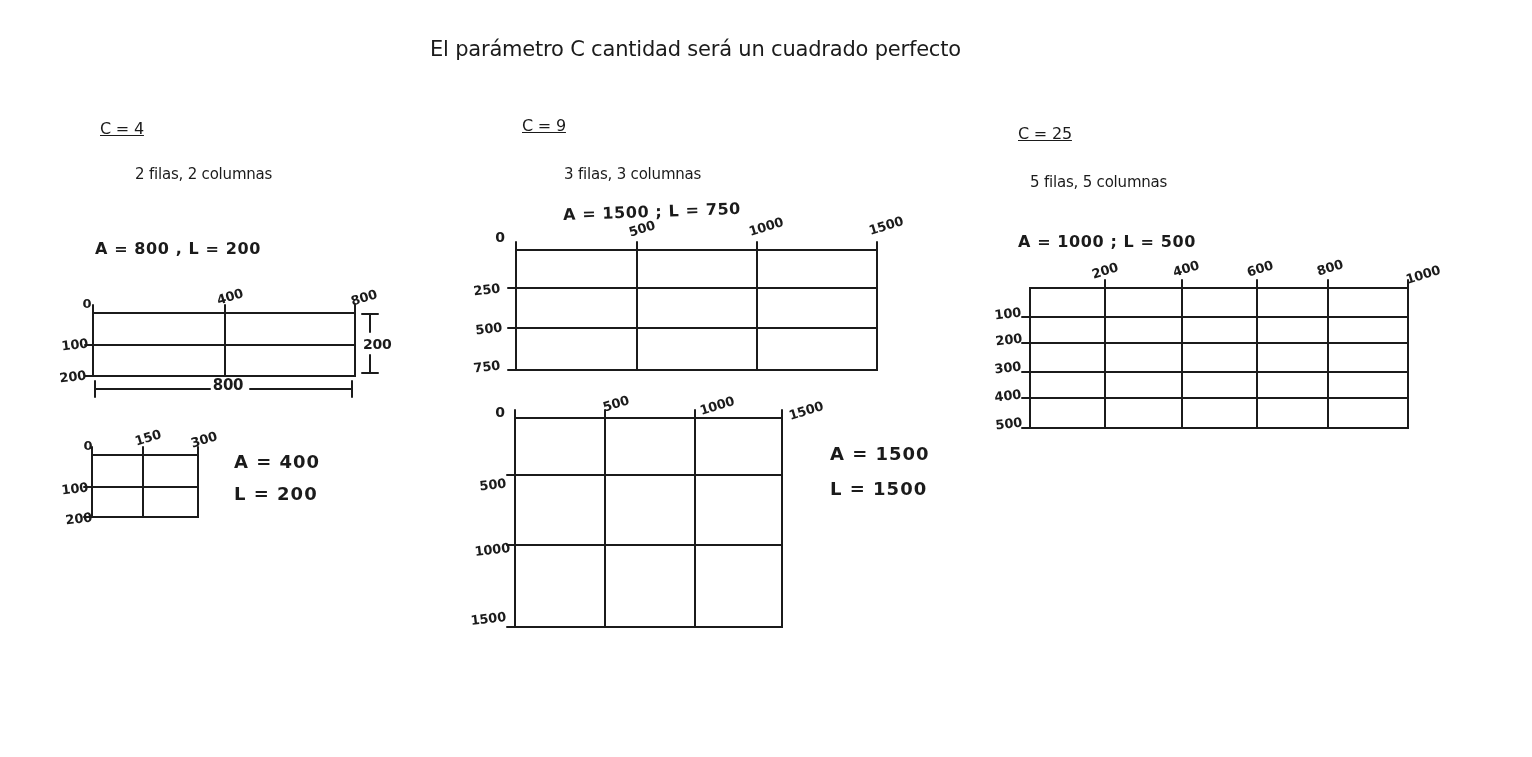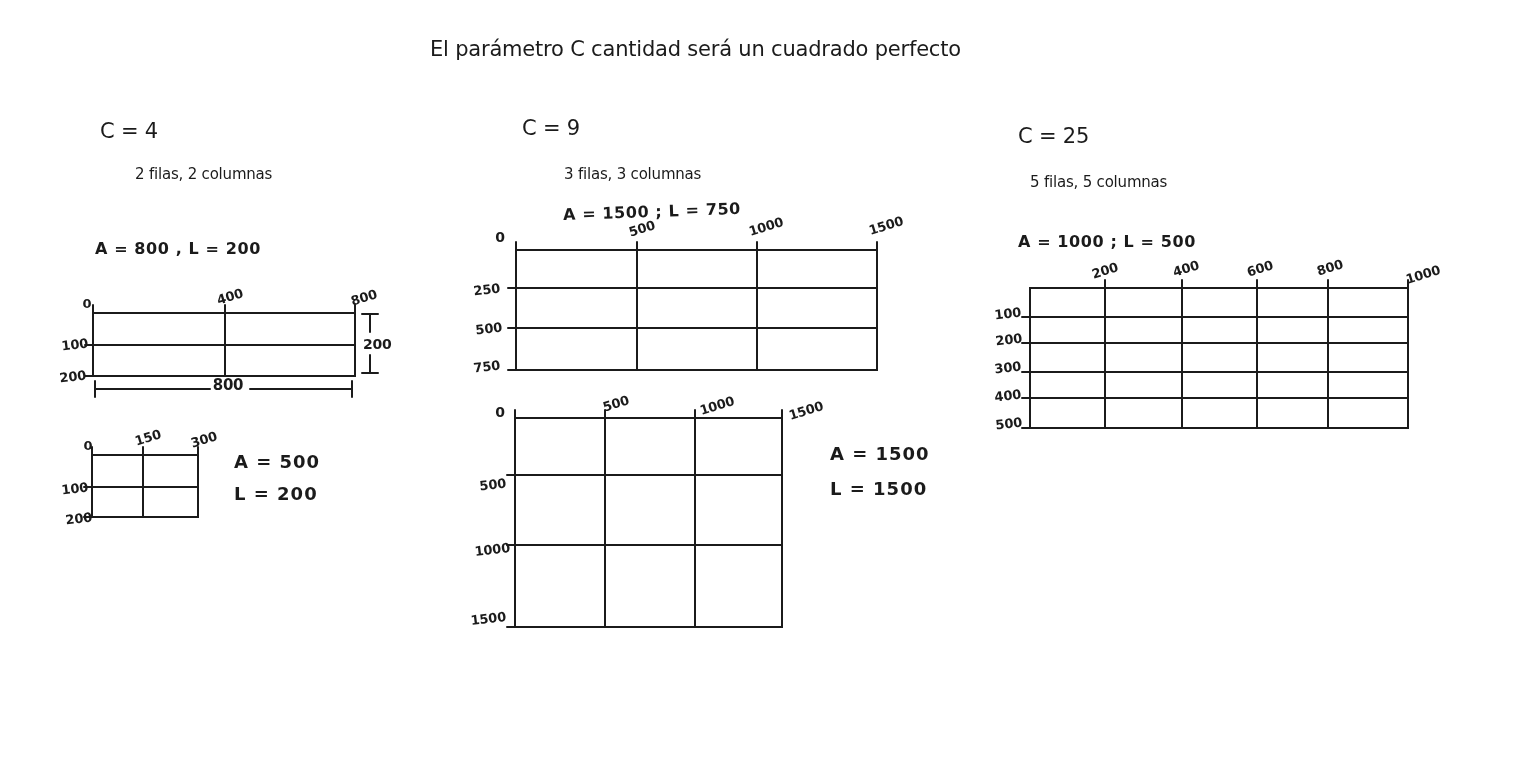--- a/index.html
+++ b/index.html
@@ -1,20 +1,20 @@
 <!DOCTYPE html>
 <html><head>
 <meta charset="utf-8">
 <style>
   html,body{margin:0;padding:0;background:#ffffff;}
   .canvas{position:relative;width:1532px;height:757px;background:#ffffff;
           font-family:"DejaVu Sans",sans-serif;color:#1b1b1b;overflow:hidden;}
   .lbl{position:absolute;white-space:nowrap;color:#1b1b1b;letter-spacing:-0.2px;}
   .title{font-size:21px;}
-  .c-head{font-size:21px;}
+  .c-head{font-size:16px;text-decoration:underline;}
   .sub{font-size:15px;text-align:center;}
   .param{font-size:16px;font-weight:700;letter-spacing:0.6px;}
   .param-xl{font-size:18px;font-weight:700;letter-spacing:1px;}
   .axis{font-size:13px;font-weight:700;}
   .axis-md{font-size:14px;font-weight:700;}
   .dim{font-size:15px;font-weight:700;}
   .xc{transform:translateX(-50%) rotate(-17deg);}
   .xc0{transform:translateX(-50%);}
   .yr{transform:translateX(-100%) rotate(-7deg);}
   .rot2{transform:rotate(-2deg);}
@@ -73,21 +73,21 @@
     <line x1="63" y1="4" x2="63" y2="13"></line>
     <line x1="118" y1="4" x2="118" y2="13"></line>
     <line x1="4" y1="44" x2="11" y2="44"></line>
     <line x1="4" y1="74" x2="11" y2="74"></line>
   </svg>
   <span class="lbl axis xc0" style="left:88px;top:438px">0</span>
   <span class="lbl axis xc" style="left:148px;top:430px">150</span>
   <span class="lbl axis xc" style="left:204px;top:432px">300</span>
   <span class="lbl axis yr" style="left:88px;top:481px">100</span>
   <span class="lbl axis yr" style="left:92px;top:511px">200</span>
-  <span class="lbl param-xl" style="left:234px;top:451px">A = 500</span>
+  <span class="lbl param-xl" style="left:234px;top:451px">A = 400</span>
   <span class="lbl param-xl" style="left:234px;top:483px">L = 200</span>
 
   <div class="lbl c-head" style="left:522px;top:116px">C = 9</div>
   <div class="lbl sub" style="left:564px;top:165px">3 filas, 3 columnas</div>
   <div class="lbl param rot2" style="left:563px;top:202px">A = 1500 ;  L = 750</div>
 
   <svg class="g" style="left:504px;top:238px" width="386" height="144">
     <rect x="12" y="12" width="361" height="120"></rect>
     <line x1="133" y1="12" x2="133" y2="132"></line>
     <line x1="253" y1="12" x2="253" y2="132"></line>

